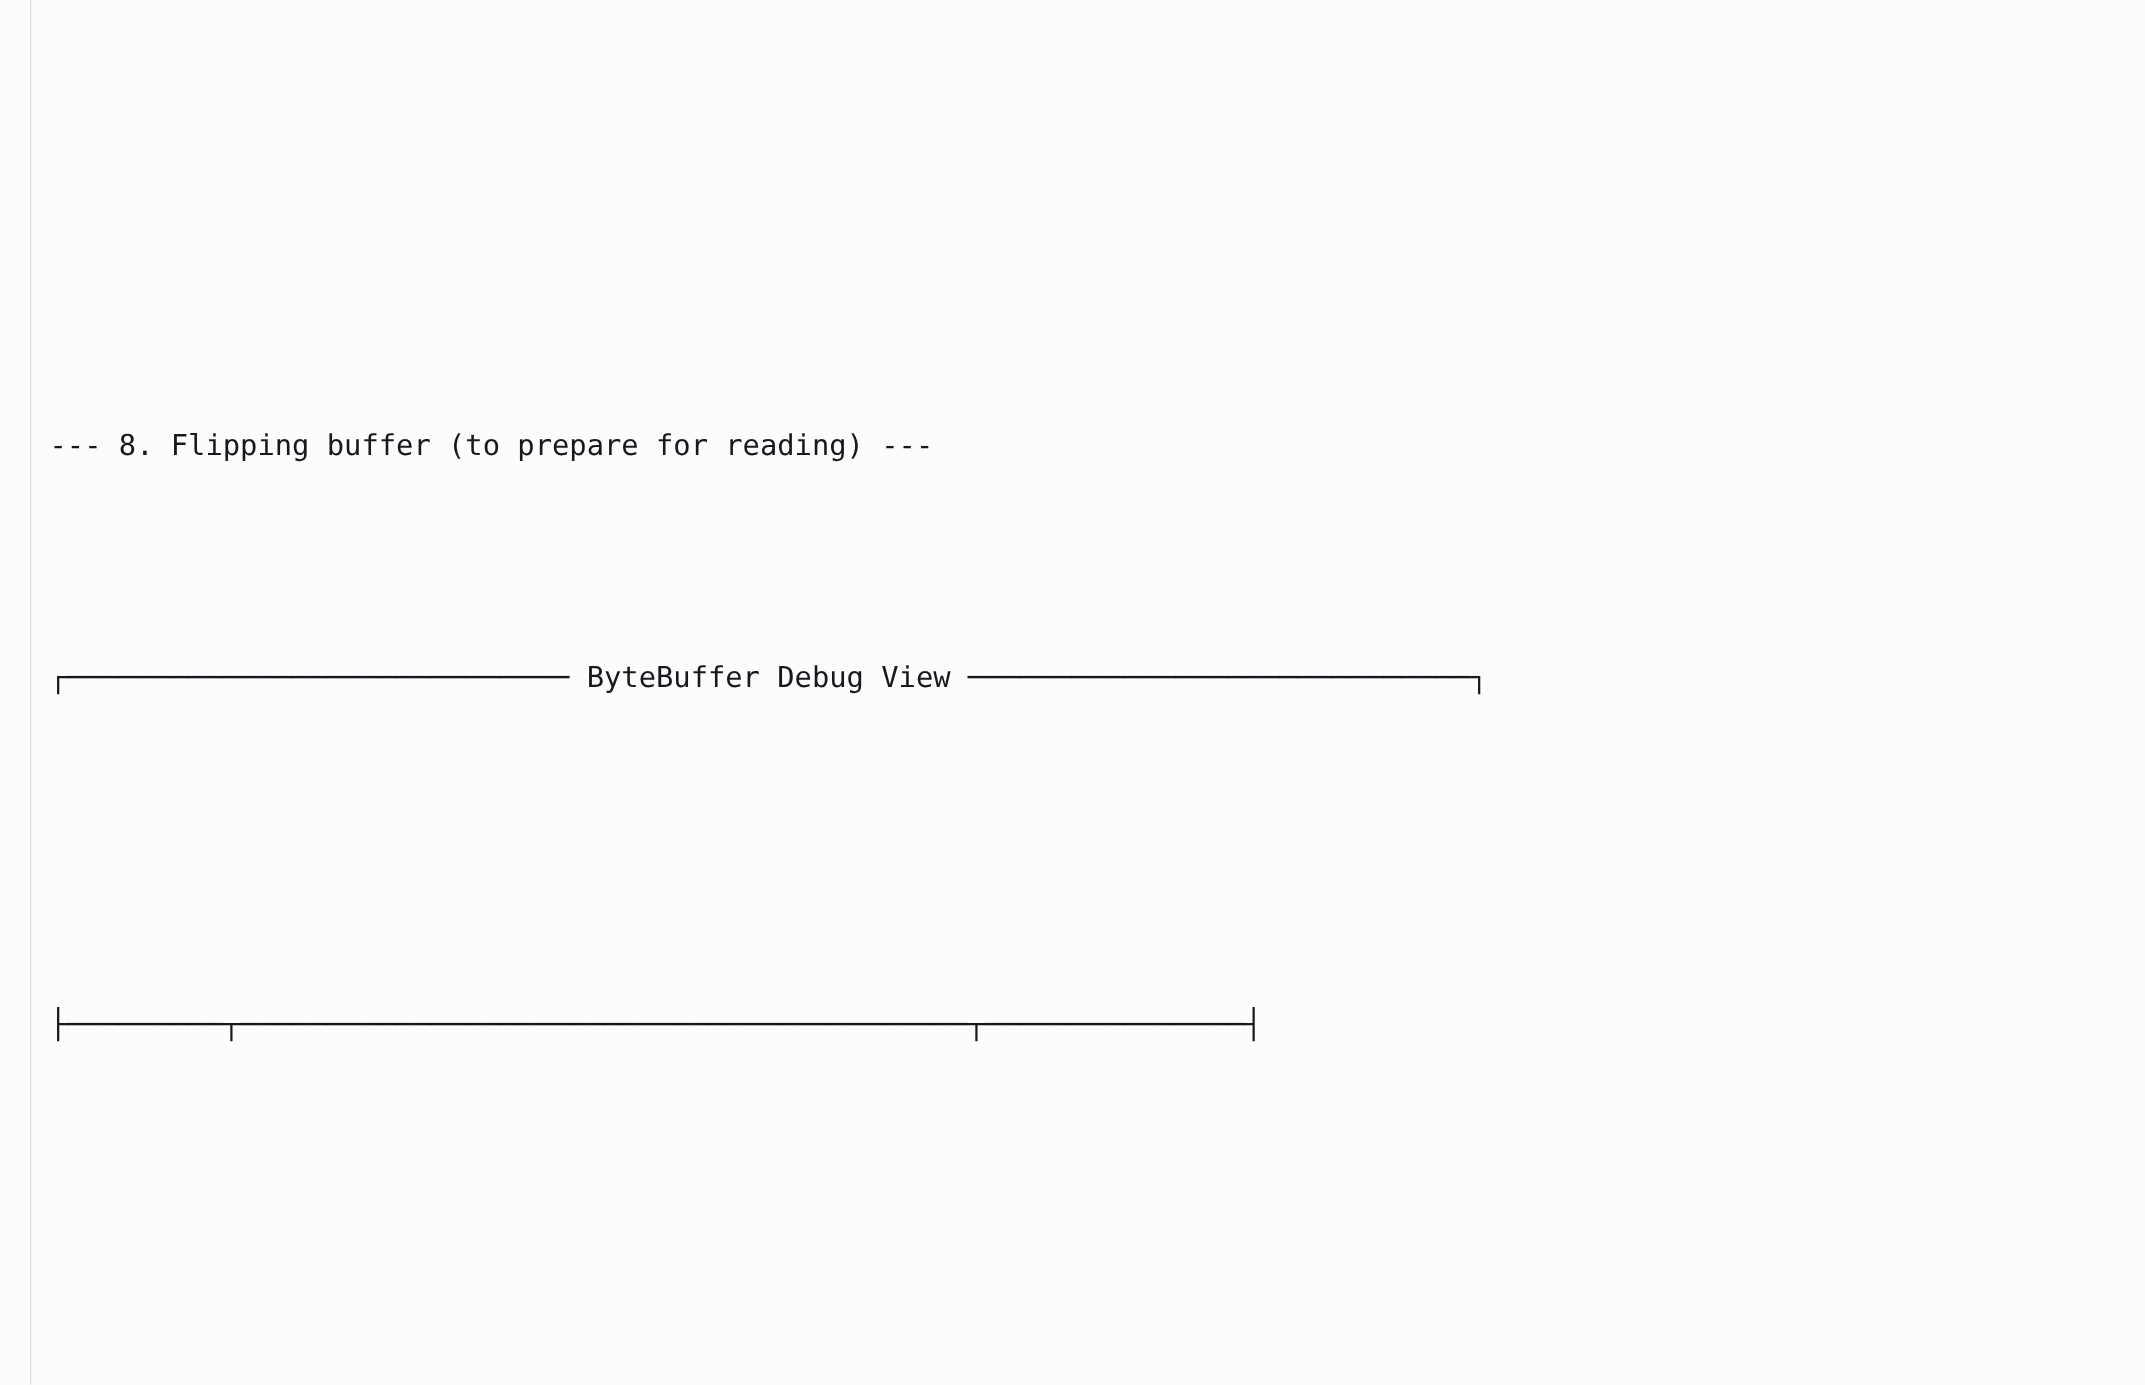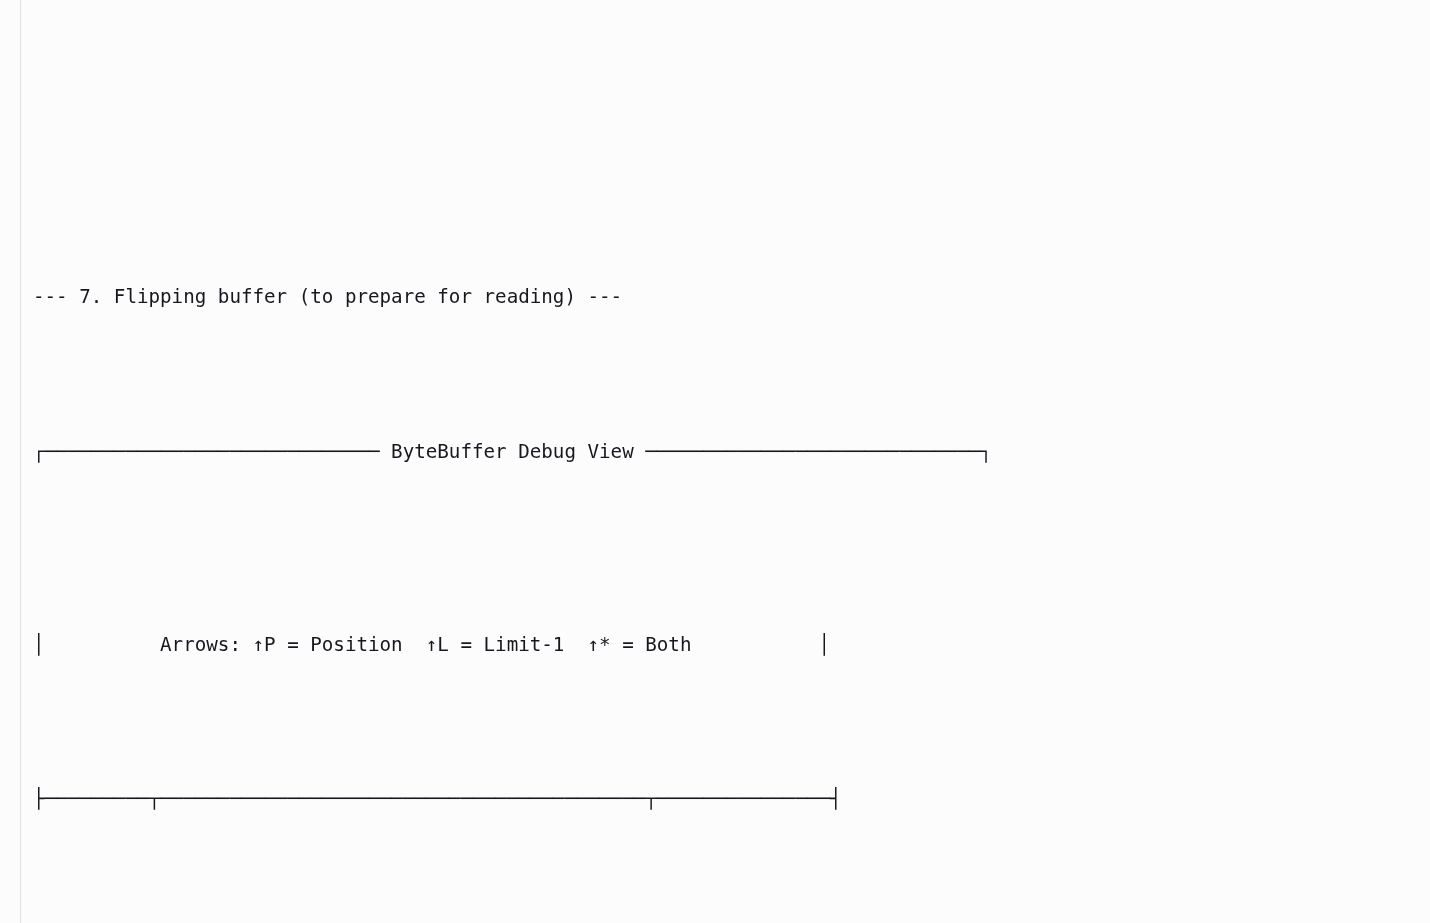--- a/index.html
+++ b/index.html
@@ -46,26 +46,25 @@
 </head>
 <body>
 
 <div id="gutter"></div>
 
 <div id="console">
 
   
   <div class="sect">
 
-    <span class="line">--- 7. Flipping buffer (to prepare for reading) ---</span>
+    <span class="line">--- 8. Flipping buffer (to prepare for reading) ---</span>
 
     <span class="line">┌───────────────────────────── ByteBuffer Debug View ─────────────────────────────┐</span>
 
 
-    <span class="line">│          Arrows: ↑P = Position  ↑L = Limit-1  ↑* = Both           │</span>
 
     <span class="line">├─────────┬──────────────────────────────────────────┬───────────────┤</span>
 
     
 
     
 
     
 
     

